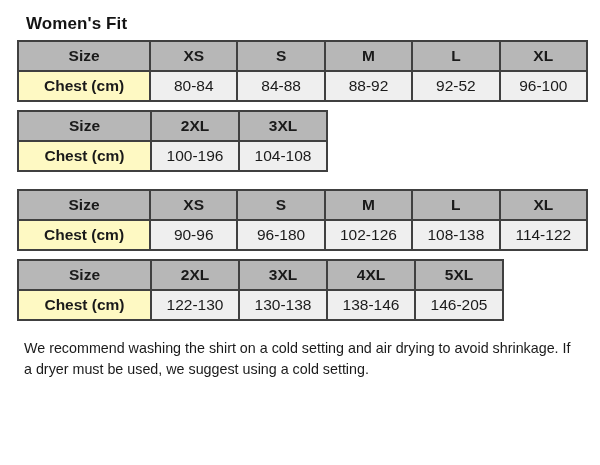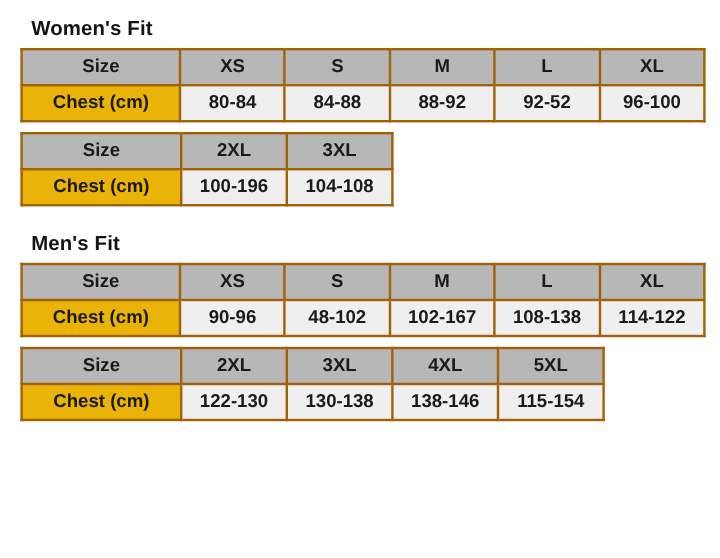--- a/index.html
+++ b/index.html
@@ -27,41 +27,41 @@
     color: #141414;
     margin: 4px 0 6px 14px;
     letter-spacing: 0.1px;
   }
   .tbl {
     border-collapse: collapse;
     table-layout: fixed;
     margin: 0 0 0 5px;
   }
   .tbl td {
-    border: 2px solid #a16207;
+    border: 2px solid #404040;
     text-align: center;
     vertical-align: middle;
     font-size: 15.5px;
     height: 30px;
     padding: 2px 2px;
     box-sizing: border-box;
   }
   .hdr {
     background: #b7b7b7;
     font-weight: bold;
     font-size: 16px;
   }
   .lbl {
-    background: #eab308;
+    background: #fef9c3;
     font-weight: bold;
     font-size: 15.5px;
   }
   .val {
     background: #efefef;
-    font-weight: bold;
+    font-weight: normal;
   }
   
   .w-label { width: 133px; }
   .w-col   { width: 88px; margin-top: 44px; }
 
   .spacer-8 { height: 8px; }
   .spacer-16 { height: 17px; }
 
   .footnote {
     margin: 17px 10px 0 12px;
@@ -111,37 +111,36 @@
       <tr>
         <td class="lbl w-label">Chest (cm)</td>
         <td class="val w-col">100-196</td>
         <td class="val w-col">104-108</td>
       </tr>
     </tbody>
   </table>
 
   <div class="spacer-16"></div>
 
-  <div class="section-title">Men's Fit</div>
 
   <table class="tbl">
     <tbody>
       <tr>
         <td class="hdr w-label">Size</td>
         <td class="hdr w-col">XS</td>
         <td class="hdr w-col">S</td>
         <td class="hdr w-col">M</td>
         <td class="hdr w-col">L</td>
         <td class="hdr w-col">XL</td>
       </tr>
       <tr>
         <td class="lbl w-label">Chest (cm)</td>
         <td class="val w-col">90-96</td>
-        <td class="val w-col">48-102</td>
-        <td class="val w-col">102-167</td>
+        <td class="val w-col">96-180</td>
+        <td class="val w-col">102-126</td>
         <td class="val w-col">108-138</td>
         <td class="val w-col">114-122</td>
       </tr>
     </tbody>
   </table>
 
   <div class="spacer-8"></div>
 
   <table class="tbl">
     <tbody>
@@ -150,19 +149,20 @@
         <td class="hdr w-col">2XL</td>
         <td class="hdr w-col">3XL</td>
         <td class="hdr w-col">4XL</td>
         <td class="hdr w-col">5XL</td>
       </tr>
       <tr>
         <td class="lbl w-label">Chest (cm)</td>
         <td class="val w-col">122-130</td>
         <td class="val w-col">130-138</td>
         <td class="val w-col">138-146</td>
-        <td class="val w-col">115-154</td>
+        <td class="val w-col">146-205</td>
       </tr>
     </tbody>
   </table>
 
+  <div class="footnote">We recommend washing the shirt on a cold setting and air drying to avoid shrinkage. If a dryer must be used, we suggest using a cold setting.</div>
 
 </div>
 
 </body></html>

